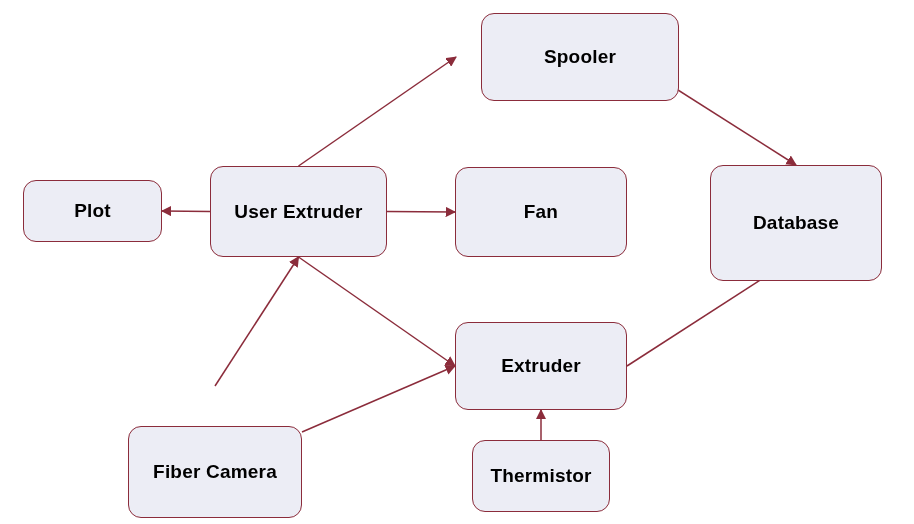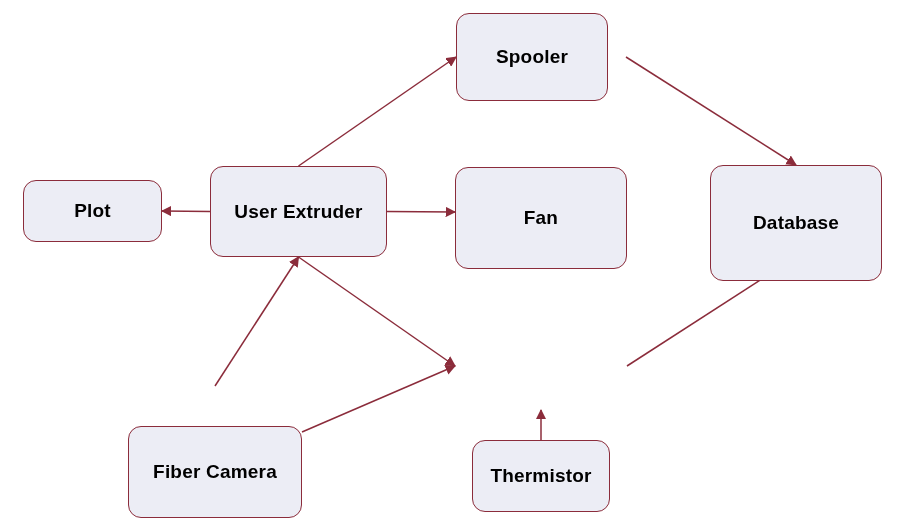--- a/index.html
+++ b/index.html
@@ -42,24 +42,24 @@
     align-items:center;
     justify-content:center;
     text-align:center;
   }
   .node-label{
     font-size:19px;
     font-weight:700;
     color:var(--text);
     letter-spacing:0.2px;
   }
-  #node-spooler       { left:456px; top:13px;  width:152px; height:88px; }
+  #node-spooler       { left:481px; top:13px;  width:198px; height:88px; }
   #node-plot          { left:23px;  top:180px; width:139px; height:62px;text-align:center; }
   #node-user_interface{ left:210px; top:166px; width:177px; height:91px; }
-  #node-fan           { left:455px; top:167px; width:172px; height:102px; }
+  #node-fan           { left:455px; top:167px; width:172px; height:90px; }
   #node-database      { left:710px; top:165px; width:172px; height:116px; }
   #node-extruder      { left:455px; top:322px; width:172px; height:88px; }
   #node-fiber_camera  { left:128px; top:386px; width:174px; height:92px;margin-top:40px; }
   #node-thermistor    { left:472px; top:440px; width:138px; height:72px;align-items:center; }
 </style>
 </head>
 <body>
 
 <div class="canvas">
 
@@ -93,20 +93,23 @@
   </div>
 
   <div class="node" id="node-fan">
     <span class="node-label">Fan</span>
   </div>
 
   <div class="node" id="node-database">
     <span class="node-label">Database</span>
   </div>
 
+  <div class="node" id="node-extruder">
+    <span class="node-label">Extruder</span>
+  </div>
 
   <div class="node" id="node-fiber_camera">
     <span class="node-label">Fiber Camera</span>
   </div>
 
   <div class="node" id="node-thermistor">
     <span class="node-label">Thermistor</span>
   </div>
 
 </div>

